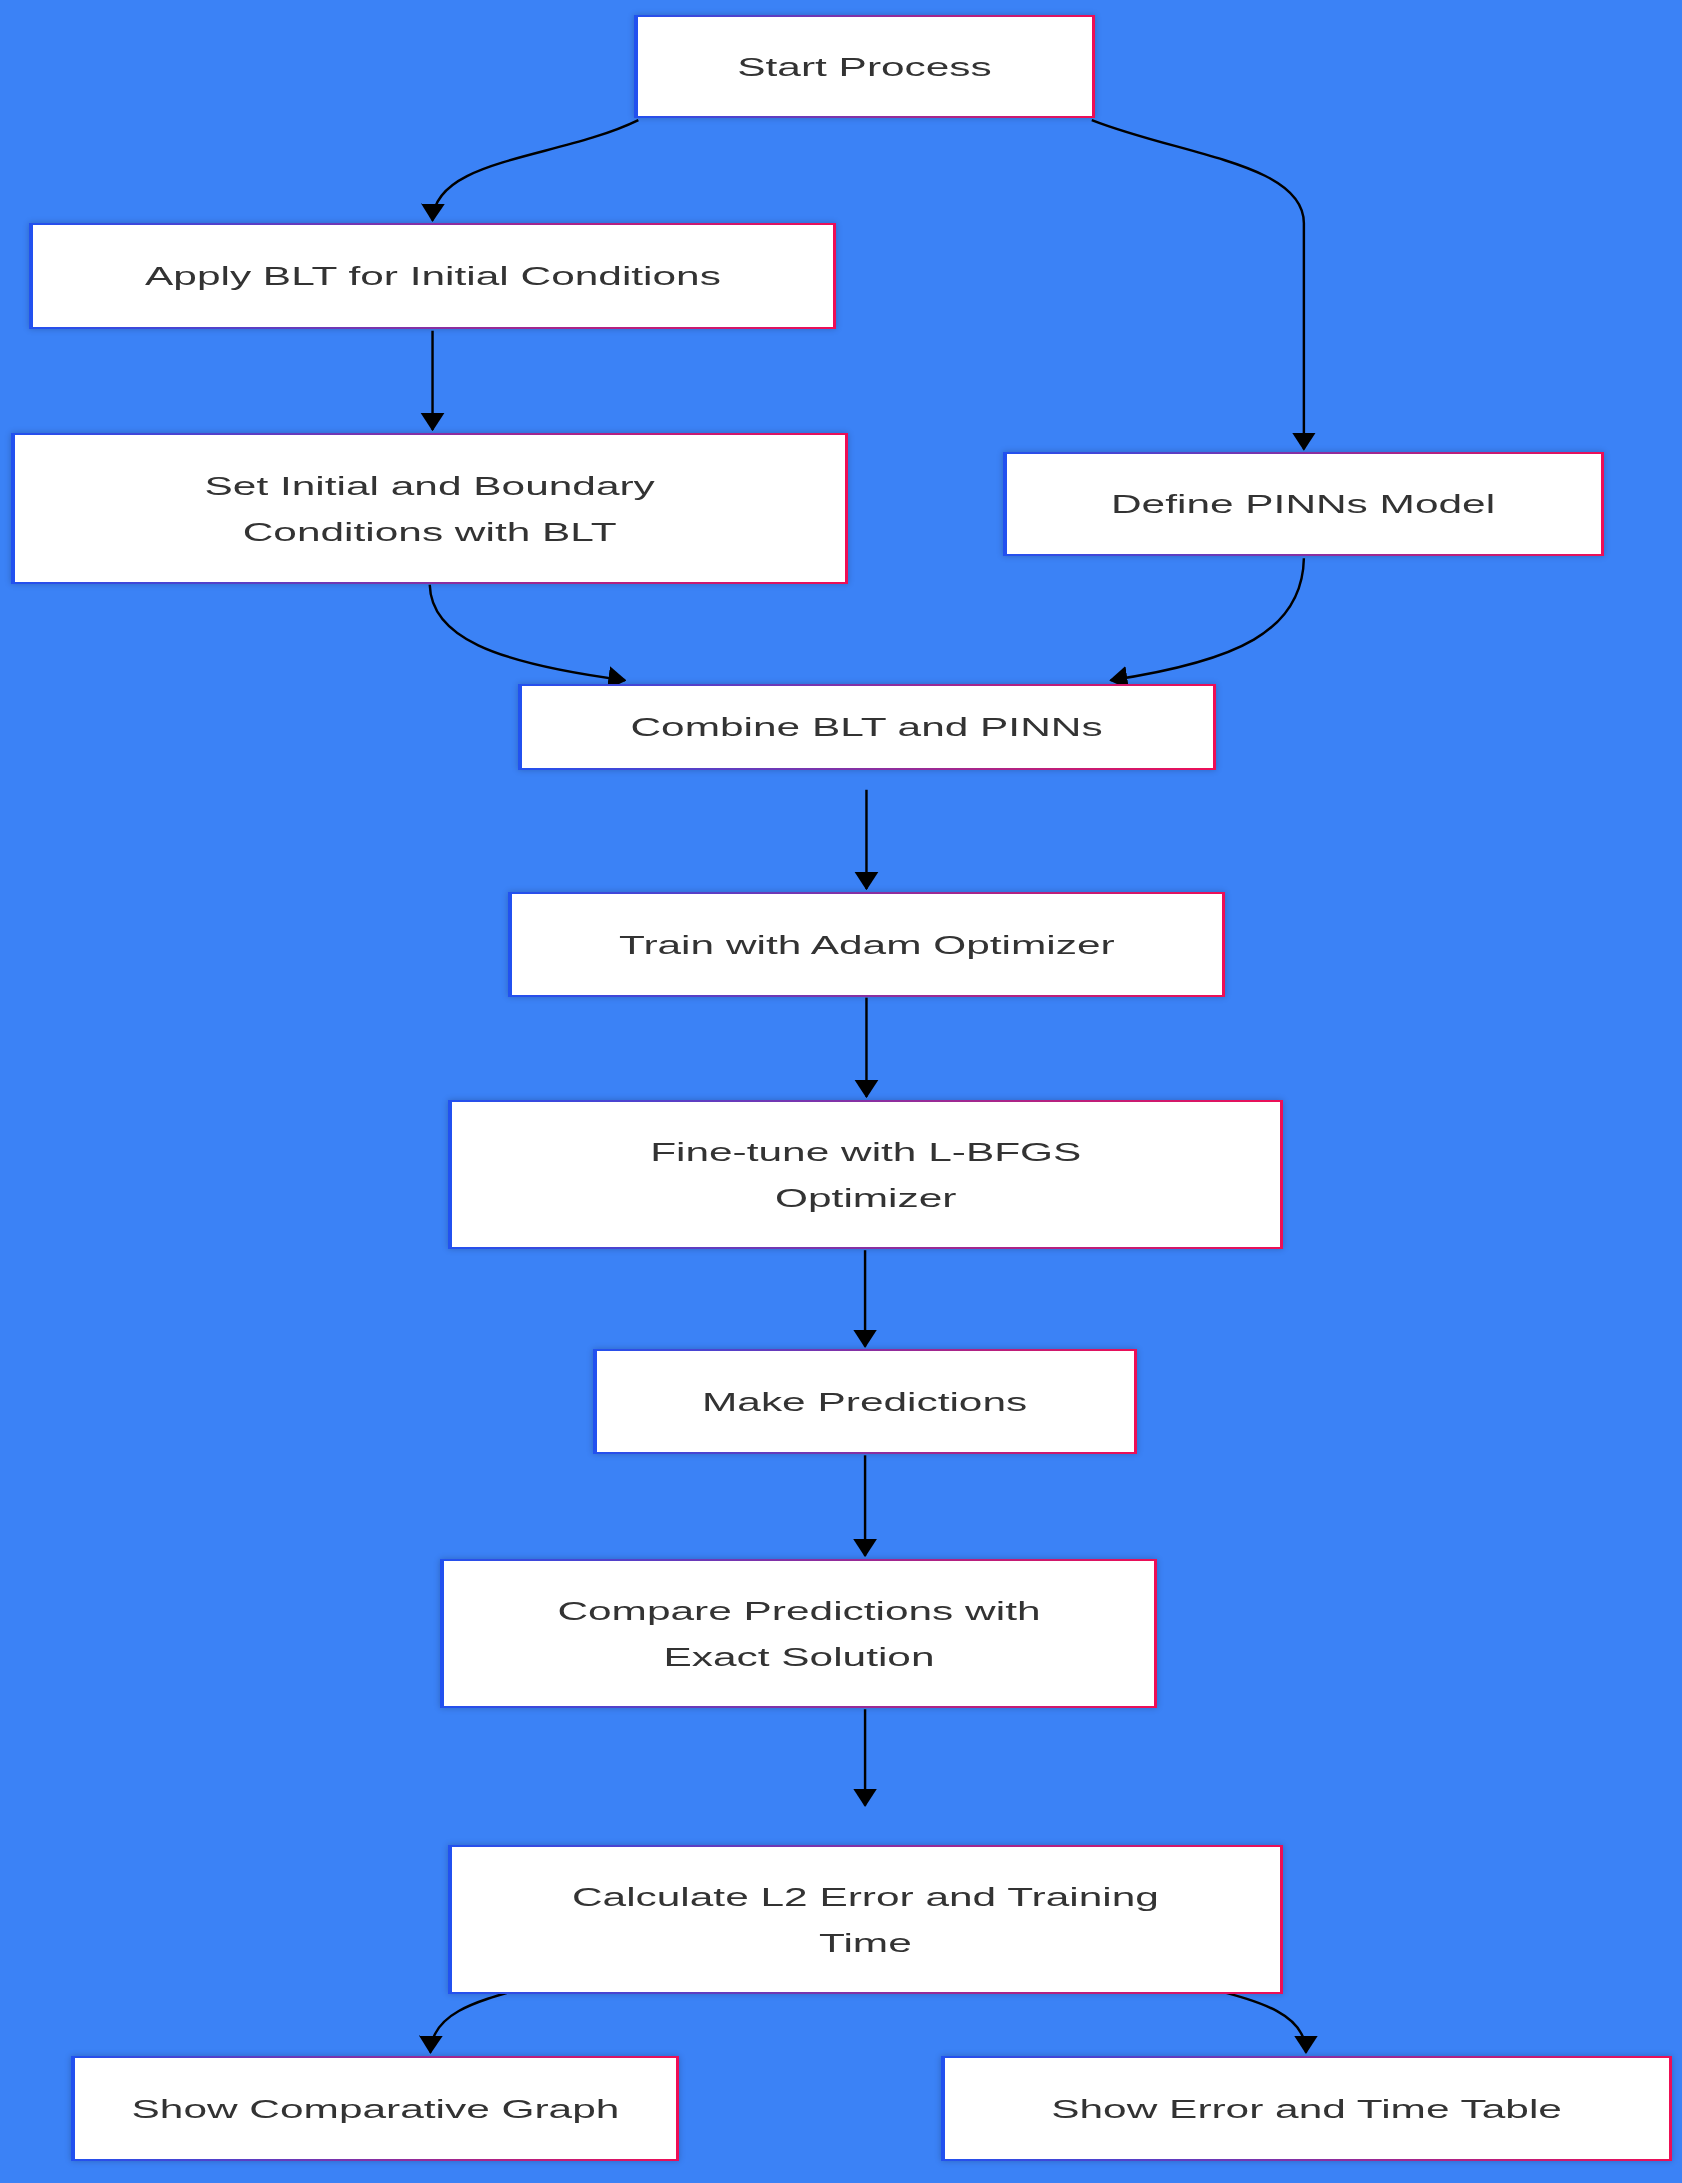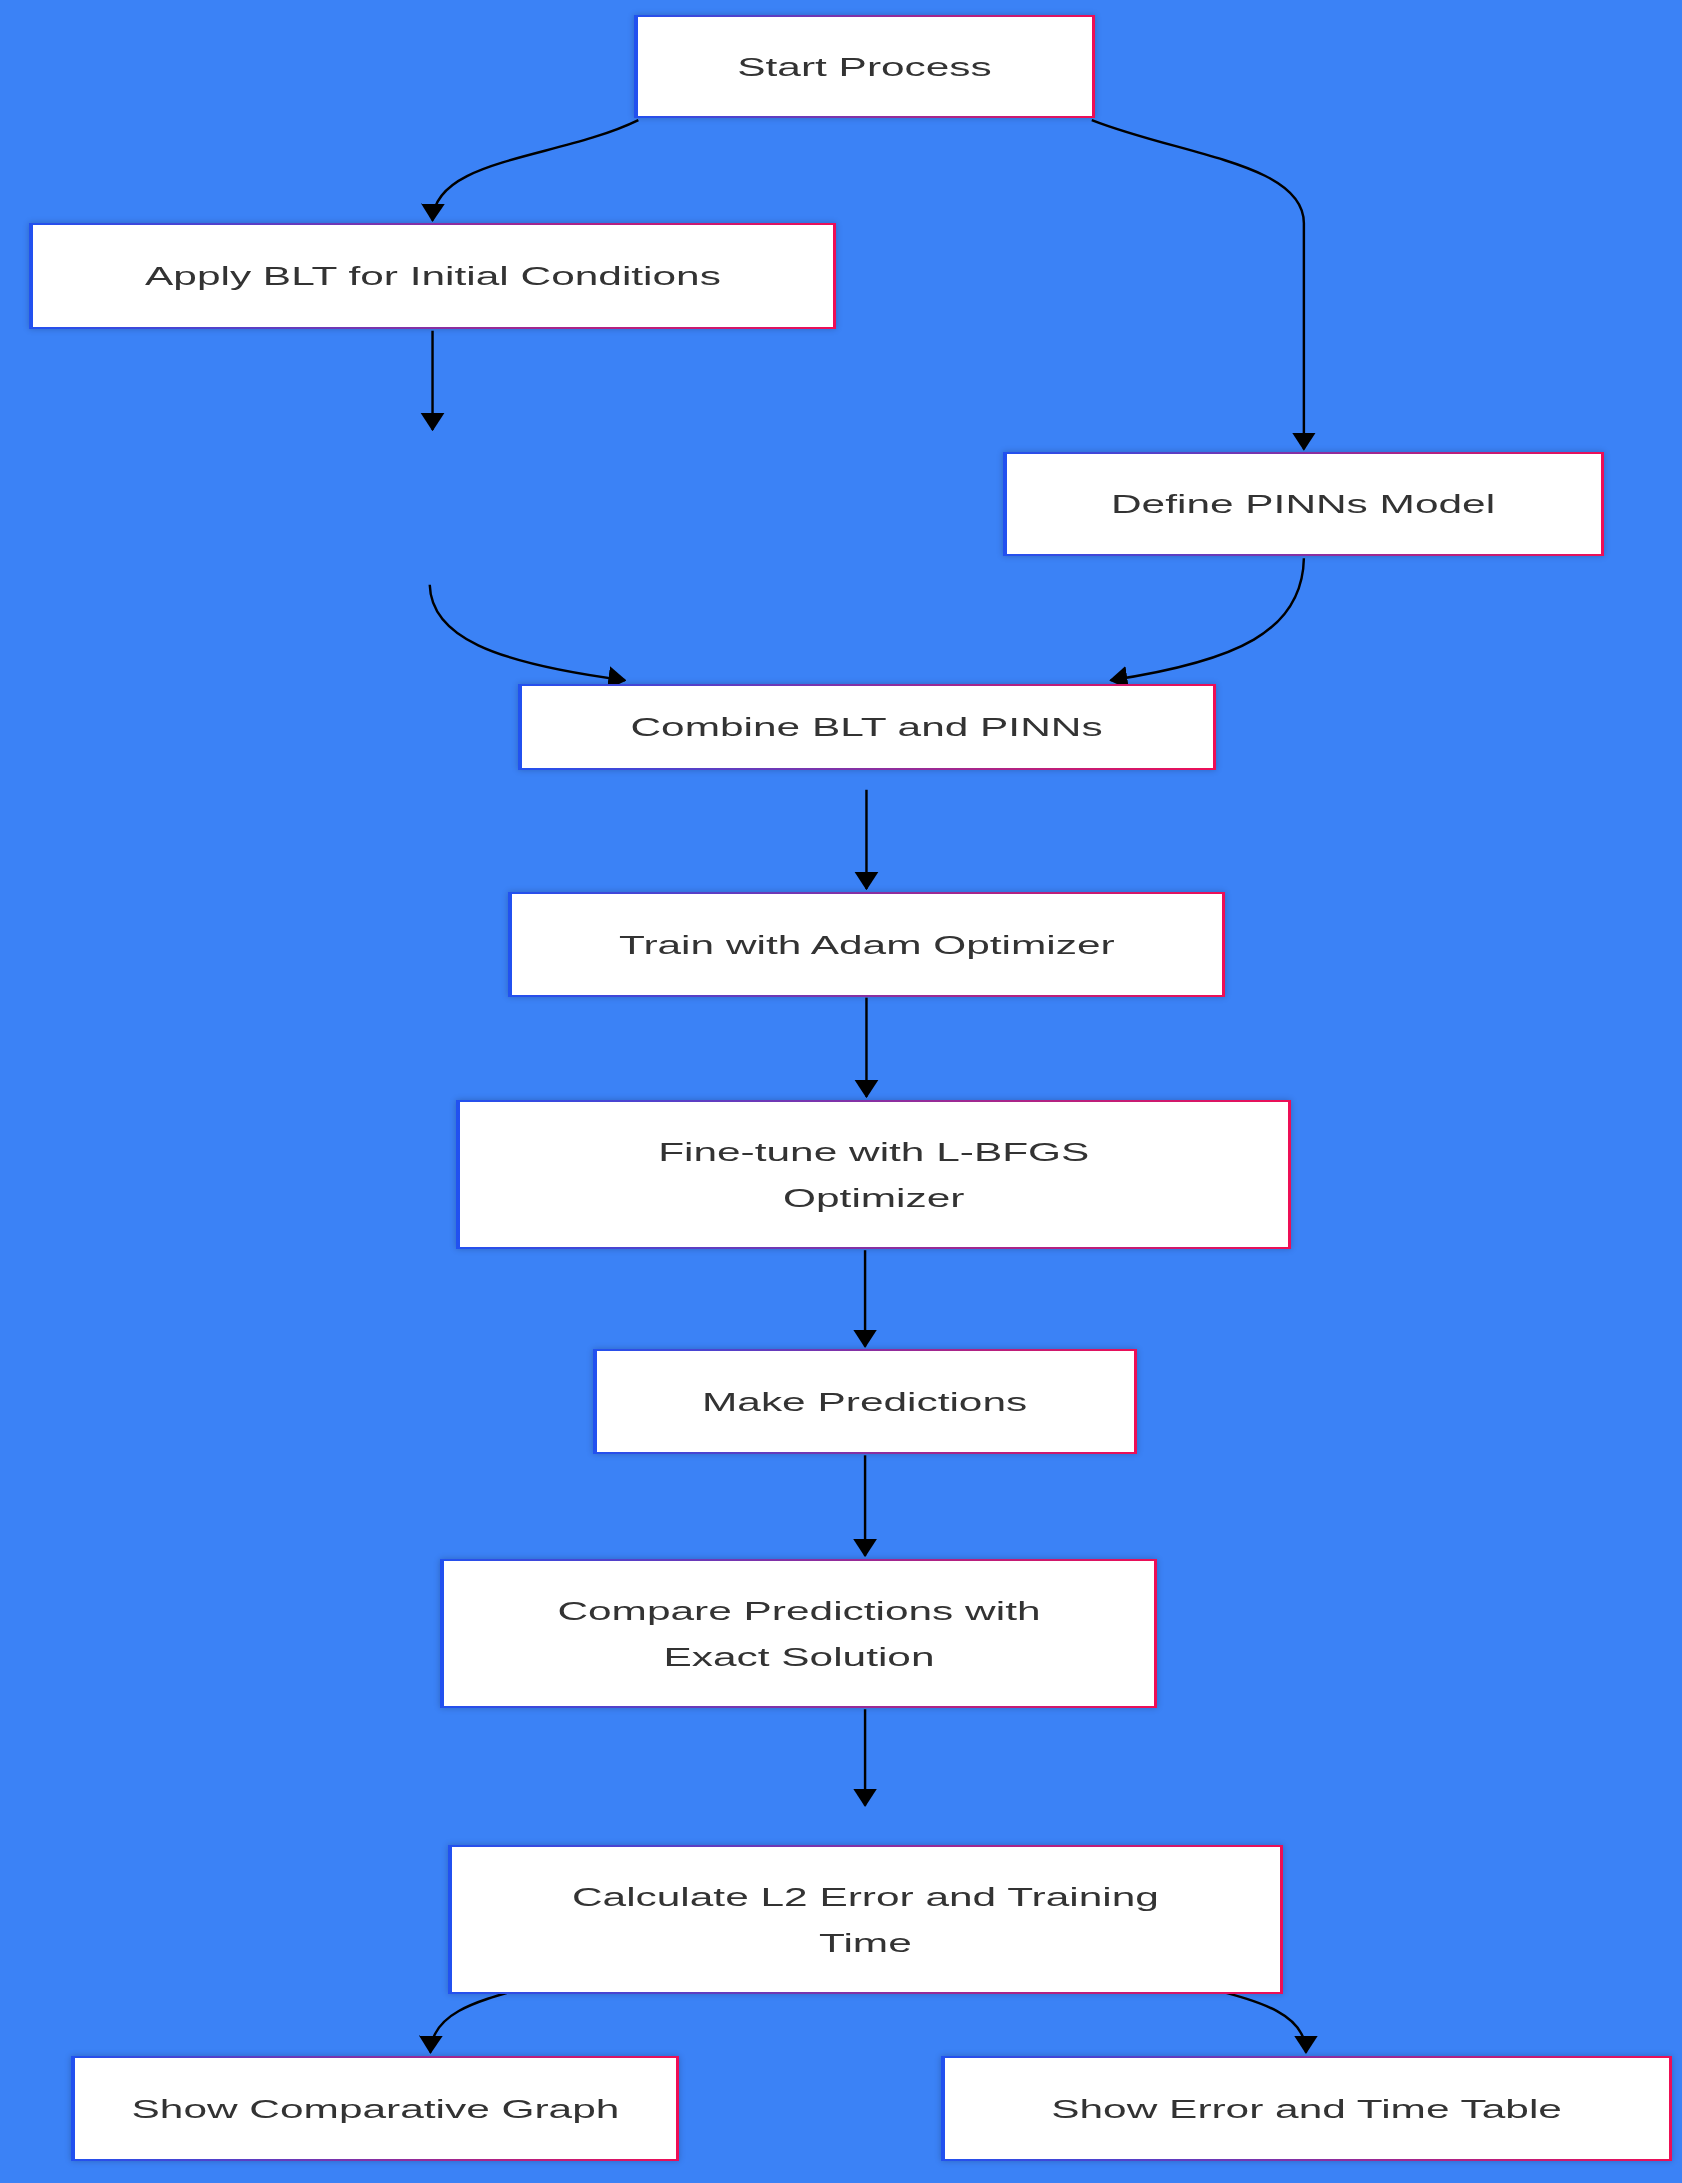--- a/index.html
+++ b/index.html
@@ -67,40 +67,46 @@
       <span class="node-label">Start Process</span>
     </div>
   </div>
 
   <div class="node" style="left:29px; top:223px; width:807px; height:106px;">
     <div class="node-inner">
       <span class="node-label">Apply BLT for Initial Conditions</span>
     </div>
   </div>
 
+  <div class="node" style="left:11px; top:433px; width:837px; height:151px;">
+    <div class="node-inner">
+      <span class="node-label">Set Initial and Boundary
+Conditions with BLT</span>
+    </div>
+  </div>
 
   <div class="node" style="left:1003px; top:452px; width:601px; height:104px;">
     <div class="node-inner">
       <span class="node-label">Define PINNs Model</span>
     </div>
   </div>
 
   <div class="node" style="left:518px; top:684px; width:698px; height:86px;">
     <div class="node-inner">
       <span class="node-label">Combine BLT and PINNs</span>
     </div>
   </div>
 
   <div class="node" style="left:508px; top:892px; width:717px; height:105px;">
     <div class="node-inner">
       <span class="node-label">Train with Adam Optimizer</span>
     </div>
   </div>
 
-  <div class="node" style="left:448px; top:1100px; width:835px; height:149px;margin-left:8px;">
+  <div class="node" style="left:448px; top:1100px; width:835px; height:149px;">
     <div class="node-inner">
       <span class="node-label">Fine-tune with L-BFGS
 Optimizer</span>
     </div>
   </div>
 
   <div class="node" style="left:593px; top:1349px; width:544px; height:105px;">
     <div class="node-inner">
       <span class="node-label">Make Predictions</span>
     </div>

